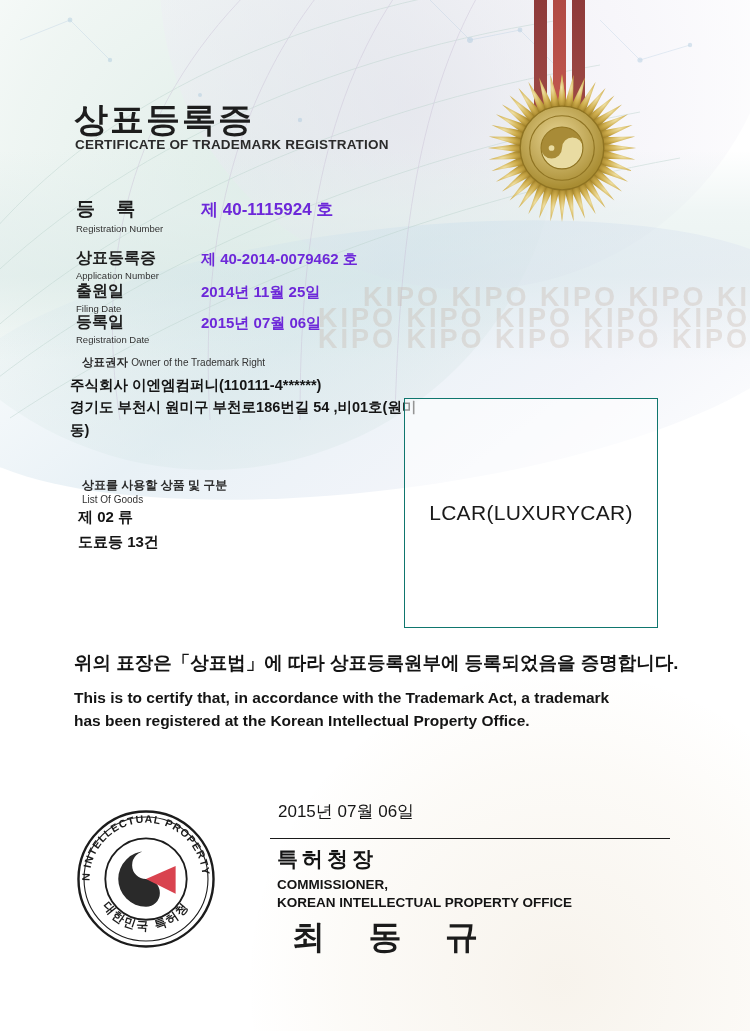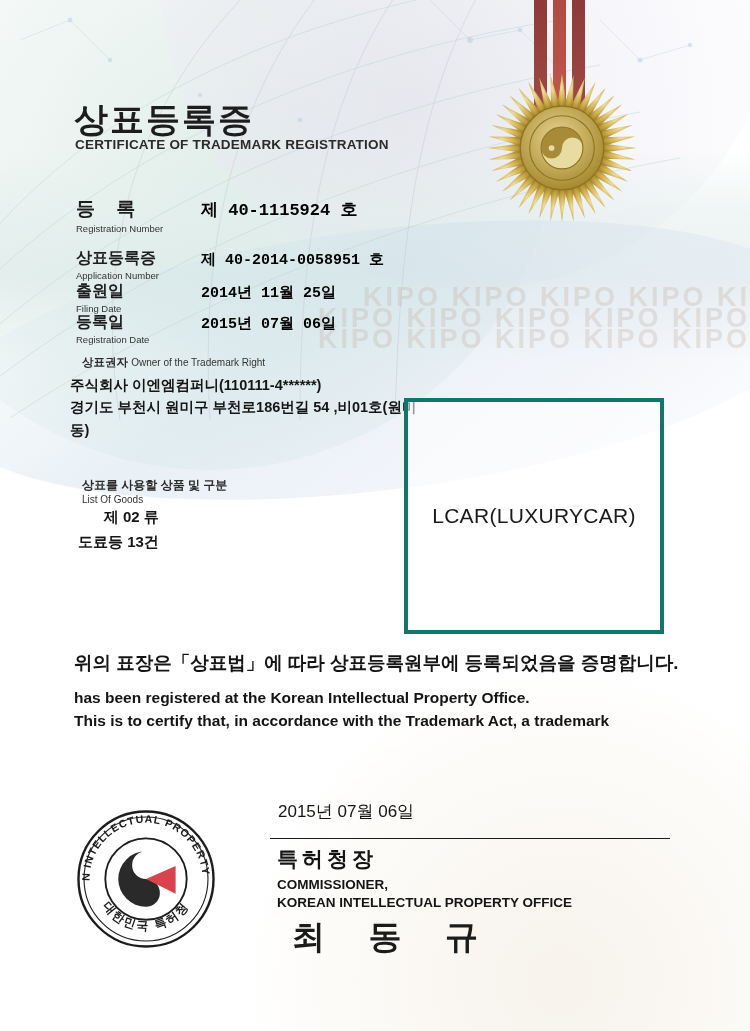--- a/index.html
+++ b/index.html
@@ -145,23 +145,22 @@
     color: #333;
     line-height: 1.2;
     margin-top: 3px;
   }
   .field .val {
     position: absolute;
     left: 125px;
     top: 1px;
     font-size: 15px;
     font-weight: bold;
-    color: #000000;
+    color: #6d28d9;
     white-space: nowrap;
-    font-family: Liberation Mono, monospace;
   }
   .field.reg .lab-ko { font-size: 19px; letter-spacing: 8px; }
   .field.reg .val { font-size: 17px; top: 0px; }
 
   
   .owner-head {
     position: absolute;
     left: 82px;
     top: 355px;
     font-size: 11.5px;
@@ -202,31 +201,30 @@
     color: #333;
   }
   .goods-lines {
     position: absolute;
     left: 78px;
     top: 505px;
     font-size: 15px;
     font-weight: bold;
     color: #151515;
     line-height: 1.65;
-    text-align: right;
   }
 
   
   .mark-box {
     position: absolute;
     left: 404px;
     top: 398px;
     width: 252px;
     height: 228px;
-    border: 4px solid #0f766e;
+    border: 1px solid #0f766e;
     background: rgba(255,255,255,0.55);
     display: flex;
     align-items: center;
     justify-content: center;
   }
   .mark-text {
     font-size: 21px;
     color: #1a1a1a;
     letter-spacing: .3px;
   }
@@ -428,21 +426,21 @@
 
   <div class="field reg" style="top:198px;">
     <div class="lab-ko">등 록</div>
     <div class="lab-en">Registration Number</div>
     <div class="val">제 40-1115924 호</div>
   </div>
 
   <div class="field" style="top:249px;">
     <div class="lab-ko">상표등록증</div>
     <div class="lab-en">Application Number</div>
-    <div class="val">제 40-2014-0058951 호</div>
+    <div class="val">제 40-2014-0079462 호</div>
   </div>
 
   <div class="field" style="top:282px;">
     <div class="lab-ko">출원일</div>
     <div class="lab-en">Filing Date</div>
     <div class="val">2014년  11월  25일</div>
   </div>
 
   <div class="field" style="top:313px;">
     <div class="lab-ko">등록일</div>
@@ -465,22 +463,22 @@
     <div>제 02 류</div>
     <div>도료등 13건</div>
   </div>
 
   <div class="mark-box">
     <span class="mark-text">LCAR(LUXURYCAR)</span>
   </div>
 
   <div class="cert-ko">위의 표장은「상표법」에 따라 상표등록원부에 등록되었음을 증명합니다.</div>
   <div class="cert-en">
+    <div>This is to certify that, in accordance with the Trademark Act, a trademark</div>
     <div>has been registered at the Korean Intellectual Property Office.</div>
-    <div>This is to certify that, in accordance with the Trademark Act, a trademark</div>
   </div>
 
   <div class="issue-date">2015년 07월 06일</div>
   <div class="rule"></div>
   <div class="commissioner-ko">특허청장</div>
   <div class="commissioner-en">
     <div>COMMISSIONER,</div>
     <div>KOREAN INTELLECTUAL PROPERTY OFFICE</div>
   </div>
   <div class="signature">최 동 규</div>

